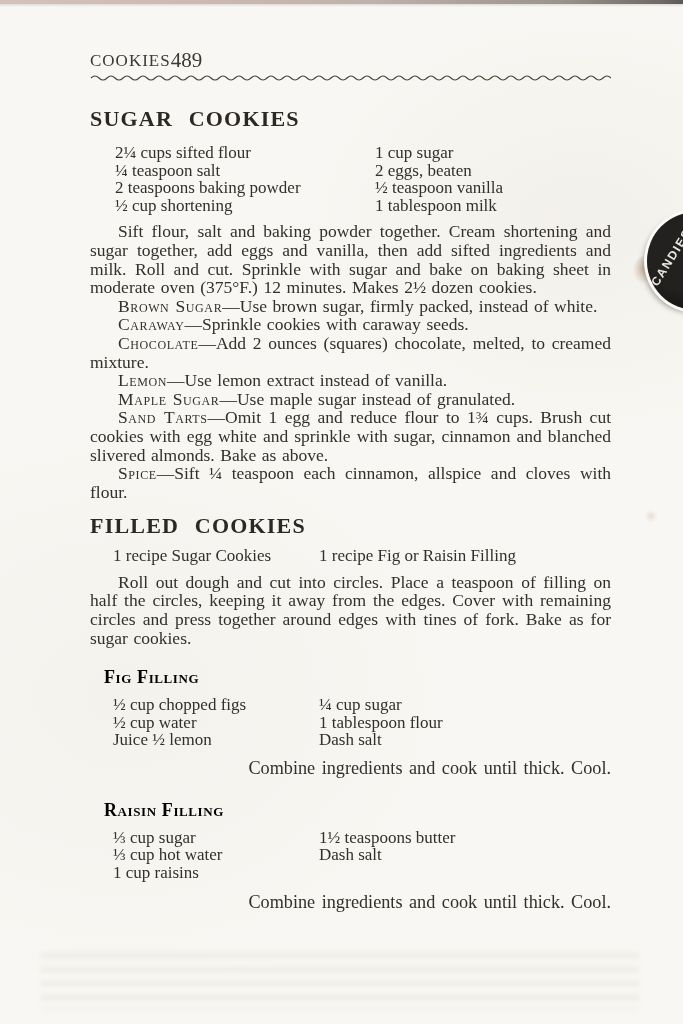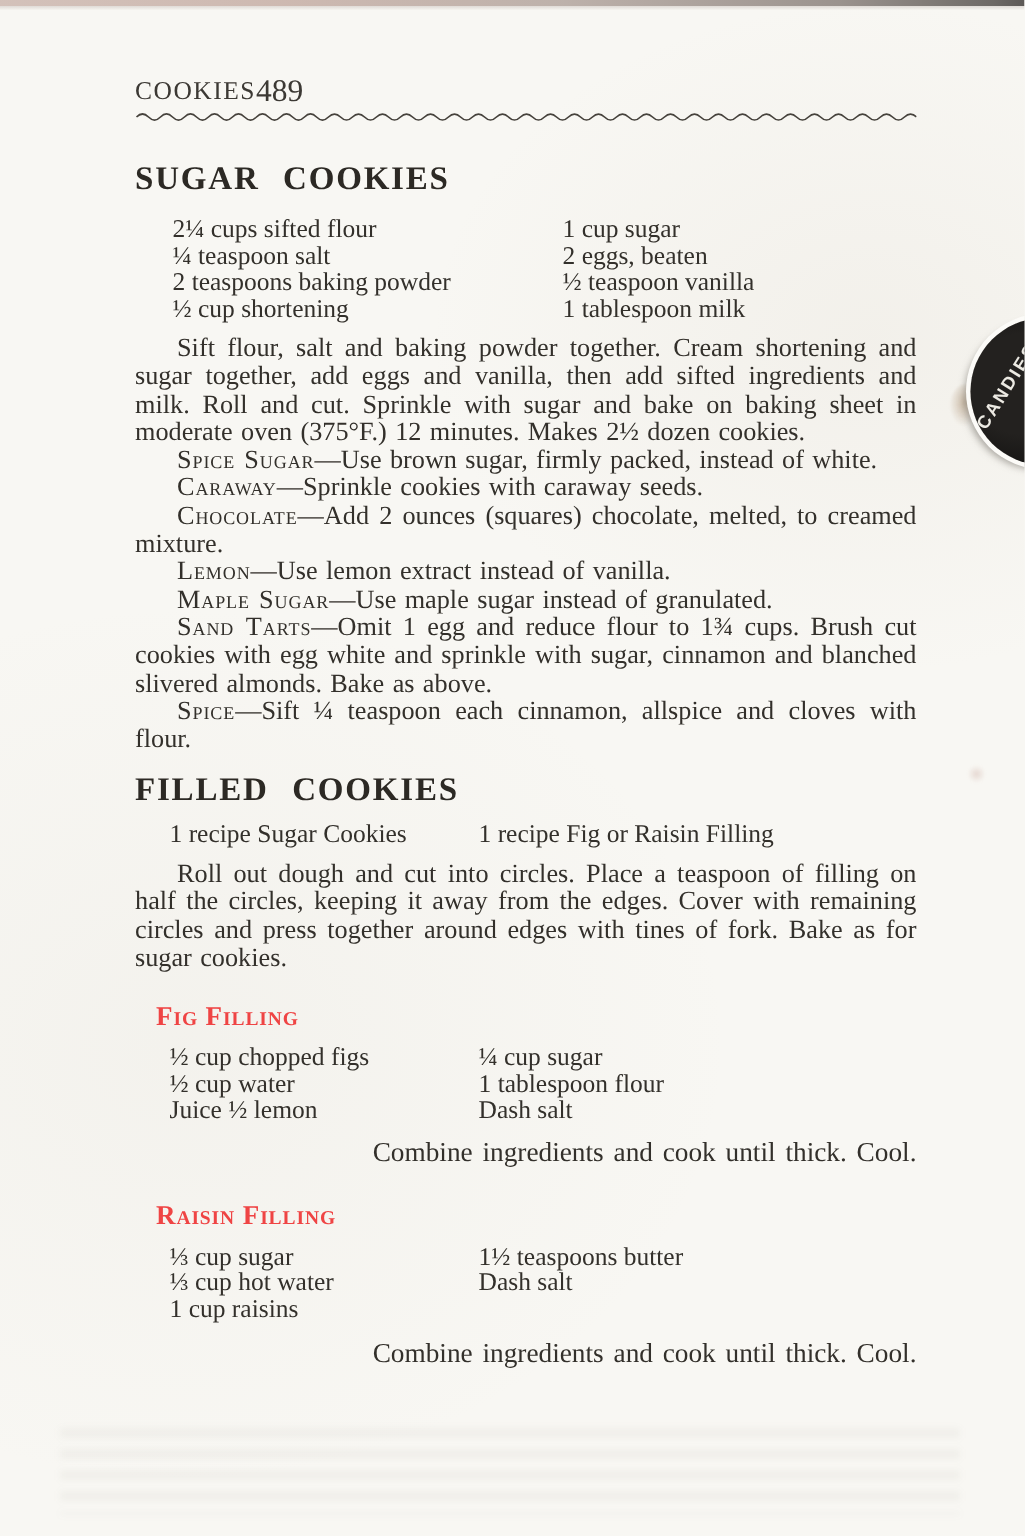--- a/index.html
+++ b/index.html
@@ -89,21 +89,21 @@
     text-align: justify; text-indent: 28px;
     word-spacing: 1.2px;
     hyphens: auto; -webkit-hyphens: auto;
   }
   .variation { margin: 0; }
   .sc { font-variant: small-caps; letter-spacing: 0.6px; }
 
   .subhead {
     margin: 20px 0 0 14px;
     font-variant: small-caps; font-size: 18px; letter-spacing: 0.6px;
-    color: #ef4444;
+    color: #000000;
     font-family: Liberation Serif, serif;
   }
   .subhead.raisin { margin-top: 22px; }
 
   .combine { margin: 10px 0 0 0; font-size: 18.2px; text-indent: 14px; word-spacing: 2px; text-align: right; }
   .combine.last { margin-top: 12px; }
 </style>
 </head>
 <body>
 
@@ -132,21 +132,21 @@
     <div class="col-right">
       <div>1 cup sugar</div>
       <div>2 eggs, beaten</div>
       <div>½ teaspoon vanilla</div>
       <div>1 tablespoon milk</div>
     </div>
   </div>
 
   <p class="body-para">Sift flour, salt and baking powder together. Cream shortening and sugar together, add eggs and vanilla, then add sifted ingredients and milk. Roll and cut. Sprinkle with sugar and bake on baking sheet in moderate oven (375°F.) 12 minutes. Makes 2½ dozen cookies.</p>
 
-  <p class="body-para variation"><span class="sc">Spice Sugar</span><span>—Use brown sugar, firmly packed, instead of white.</span></p>
+  <p class="body-para variation"><span class="sc">Brown Sugar</span><span>—Use brown sugar, firmly packed, instead of white.</span></p>
   <p class="body-para variation"><span class="sc">Caraway</span><span>—Sprinkle cookies with caraway seeds.</span></p>
   <p class="body-para variation"><span class="sc">Chocolate</span><span>—Add 2 ounces (squares) chocolate, melted, to creamed mixture.</span></p>
   <p class="body-para variation"><span class="sc">Lemon</span><span>—Use lemon extract instead of vanilla.</span></p>
   <p class="body-para variation"><span class="sc">Maple Sugar</span><span>—Use maple sugar instead of granulated.</span></p>
   <p class="body-para variation"><span class="sc">Sand Tarts</span><span>—Omit 1 egg and reduce flour to 1¾ cups. Brush cut cookies with egg white and sprinkle with sugar, cinnamon and blanched slivered almonds. Bake as above.</span></p>
   <p class="body-para variation"><span class="sc">Spice</span><span>—Sift ¼ teaspoon each cinnamon, allspice and cloves with flour.</span></p>
 
   <h1 class="section-title filled">FILLED COOKIES</h1>
 
   <div class="ingredients narrow row-one">

